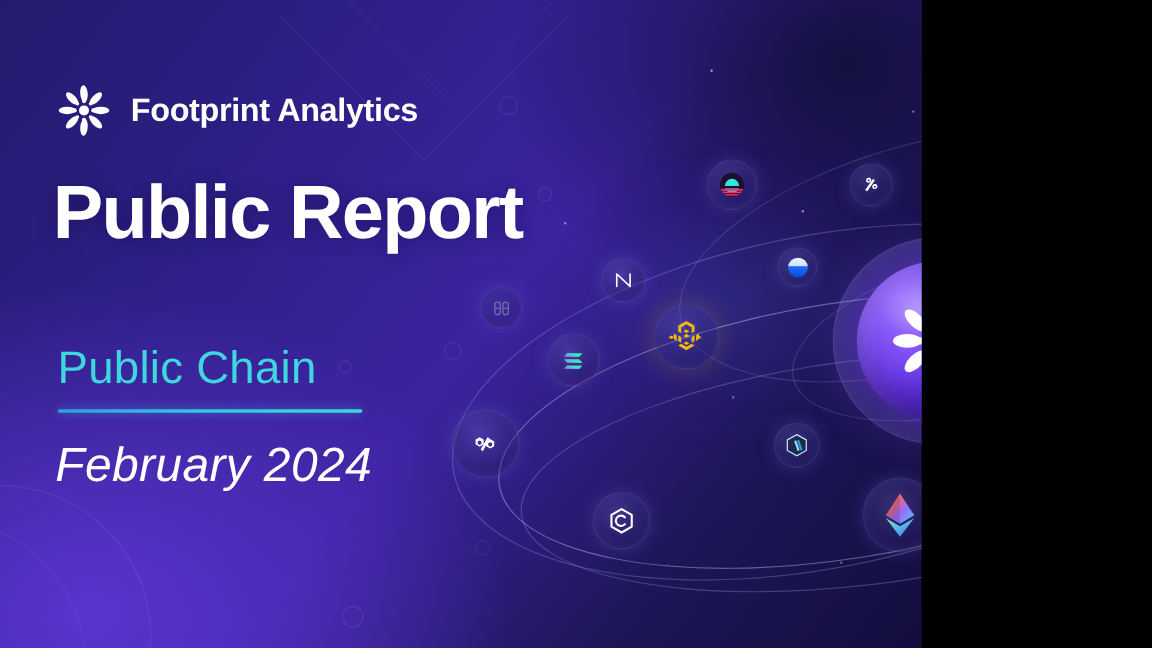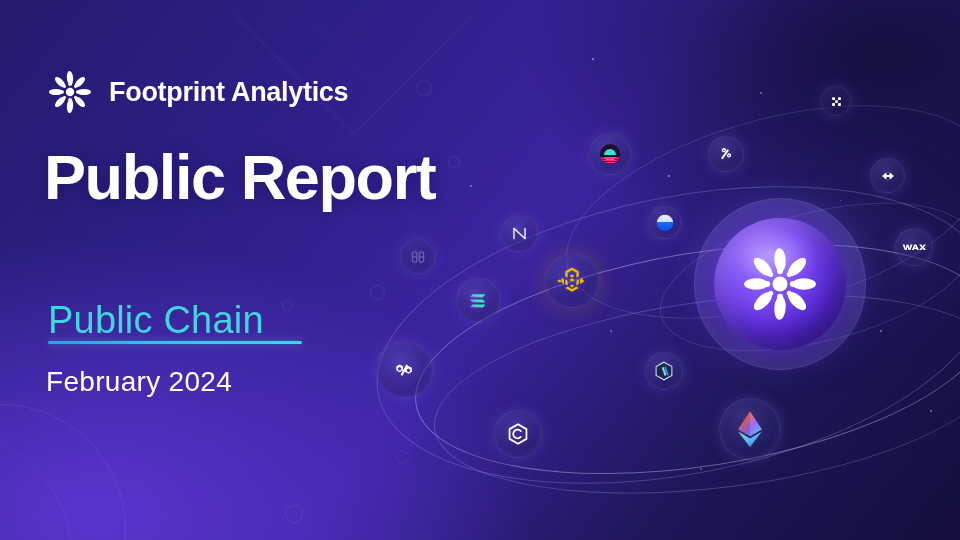--- a/index.html
+++ b/index.html
@@ -2,21 +2,21 @@
 <html><head>
 <meta charset="utf-8">
 <style>
   html, body {
     margin: 0;
     padding: 0;
     background: #000;
   }
   #stage {
     position: relative;
-    width: 960px;
+    width: 768px;
     height: 540px;
     overflow: hidden;
     font-family: "Liberation Sans", sans-serif;
     background:
       radial-gradient(ellipse 60% 70% at 92% 10%, #14103f 0%, rgba(20,16,63,0) 62%),
       radial-gradient(ellipse 75% 85% at 10% 95%, #5b34cf 0%, rgba(91,52,207,0) 60%),
       linear-gradient(128deg, #241b6e 0%, #2d1f86 26%, #3c23a0 52%, #1d1657 78%, #130e3d 100%);
   }
 
   
@@ -123,36 +123,36 @@
     white-space:nowrap;
   }
   #subtitle {
     position:absolute; left:48px; top:288px;
     color:#3fd6dd;
     font-size:38px;
     font-weight:normal;
     letter-spacing:0.2px;
     line-height:1;
     white-space:nowrap;
-    margin-top:13px;
   }
   #divider {
     position:absolute; left:48px; top:341px;
     width:254px; height:3px; border-radius:2px;
     background: linear-gradient(90deg, #2f9ee0 0%, #36c4e6 45%, #3fd6dd 100%);
     box-shadow: 0 0 8px rgba(63,190,222,0.55);
   }
   #date {
     position:absolute; left:46px; top:368px;
     color:#ffffff;
-    font-size:28px;
+    font-size:40px;
     font-weight:normal;
     letter-spacing:0.3px;
     line-height:1;
     white-space:nowrap;
+    font-style:italic;
   }
 </style>
 </head>
 <body>
 
 <div id="stage">
 
   <div class="bg-layer">
     <div class="bg-chevron"></div>
     <div class="bg-chevron b"></div>

